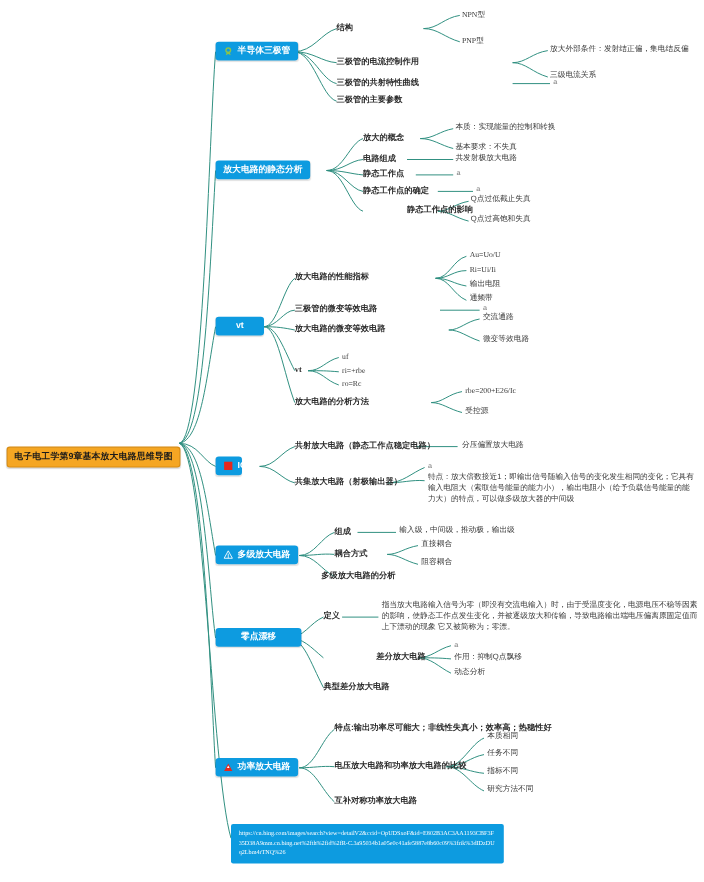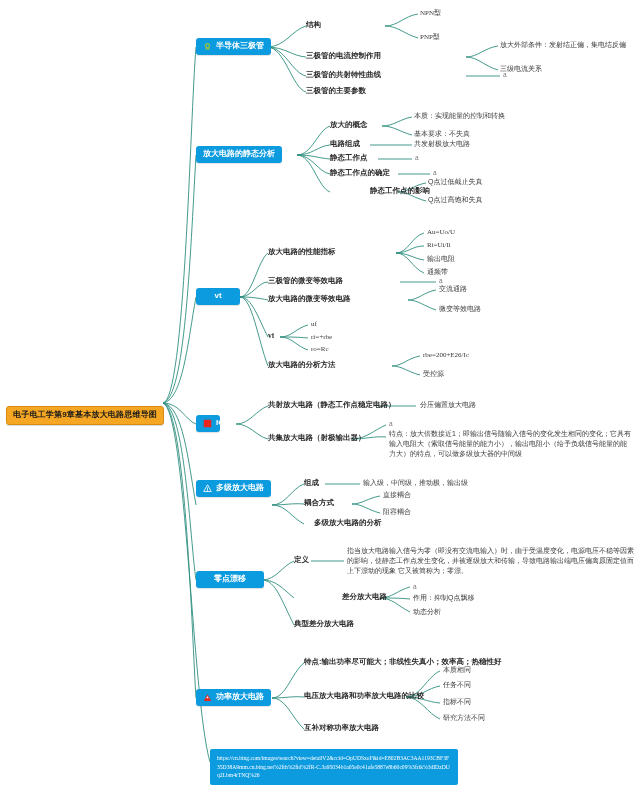--- a/index.html
+++ b/index.html
@@ -230,37 +230,37 @@
         </svg>
     </span>
     <span>IO</span>
   </div>
   <div class="node t2" style="left:268px;top:401px;">共射放大电路（静态工作点稳定电路）</div>
   <div class="node t2" style="left:268px;top:434px;">共集放大电路（射极输出器）</div>
   <div class="node t3" style="left:420px;top:401px;">分压偏置放大电路</div>
   <div class="node t3 tiny" style="left:389px;top:420px;">a</div>
   <div class="node t3 wrap" style="left:389px;top:429px;width:243px;">特点：放大倍数接近1；即输出信号随输入信号的变化发生相同的变化；它具有输入电阻大（索取信号能量的能力小），输出电阻小（给予负载信号能量的能力大）的特点，可以做多级放大器的中间级</div>
 
-  <div class="node l1" style="left:196px;top:480px;">
+  <div class="node l1" style="left:196px;top:496px;">
     <span class="ic">
       <svg viewBox="0 0 12 12" width="9" height="9">
           <path d="M6 1 L11 10 L1 10 Z" fill="none" stroke="#ffffff" stroke-width="1.1"></path>
           <path d="M6 4.5 L6 10" stroke="#ffffff" stroke-width="1"></path>
         </svg>
     </span>
     <span>多级放大电路</span>
   </div>
   <div class="node t2" style="left:304px;top:479px;">组成</div>
   <div class="node t2" style="left:304px;top:499px;">耦合方式</div>
-  <div class="node t2" style="left:314px;top:519px;">多级放大电路的分析</div>
+  <div class="node t2" style="left:292px;top:519px;">多级放大电路的分析</div>
   <div class="node t3" style="left:363px;top:479px;">输入级，中间级，推动极，输出级</div>
   <div class="node t3" style="left:383px;top:491px;">直接耦合</div>
   <div class="node t3" style="left:383px;top:508px;">阻容耦合</div>
 
-  <div class="node l1" style="left:196px;top:571px;width:68px;justify-content:center;">
+  <div class="node l1" style="left:196px;top:571px;width:78px;justify-content:center;">
     <span>零点漂移</span>
   </div>
   <div class="node t2" style="left:294px;top:556px;">定义</div>
   <div class="node t2" style="left:294px;top:593px;margin-left:48px;">差分放大电路</div>
   <div class="node t2" style="left:294px;top:620px;text-align:center;">典型差分放大电路</div>
   <div class="node t3 wrap" style="left:347px;top:546px;width:290px;">指当放大电路输入信号为零（即没有交流电输入）时，由于受温度变化，电源电压不稳等因素的影响，使静态工作点发生变化，并被逐级放大和传输，导致电路输出端电压偏离原固定值而上下漂动的现象 它又被简称为；零漂。</div>
   <div class="node t3 tiny" style="left:413px;top:583px;">a</div>
   <div class="node t3" style="left:413px;top:594px;">作用：抑制Q点飘移</div>
   <div class="node t3" style="left:413px;top:608px;">动态分析</div>
 

